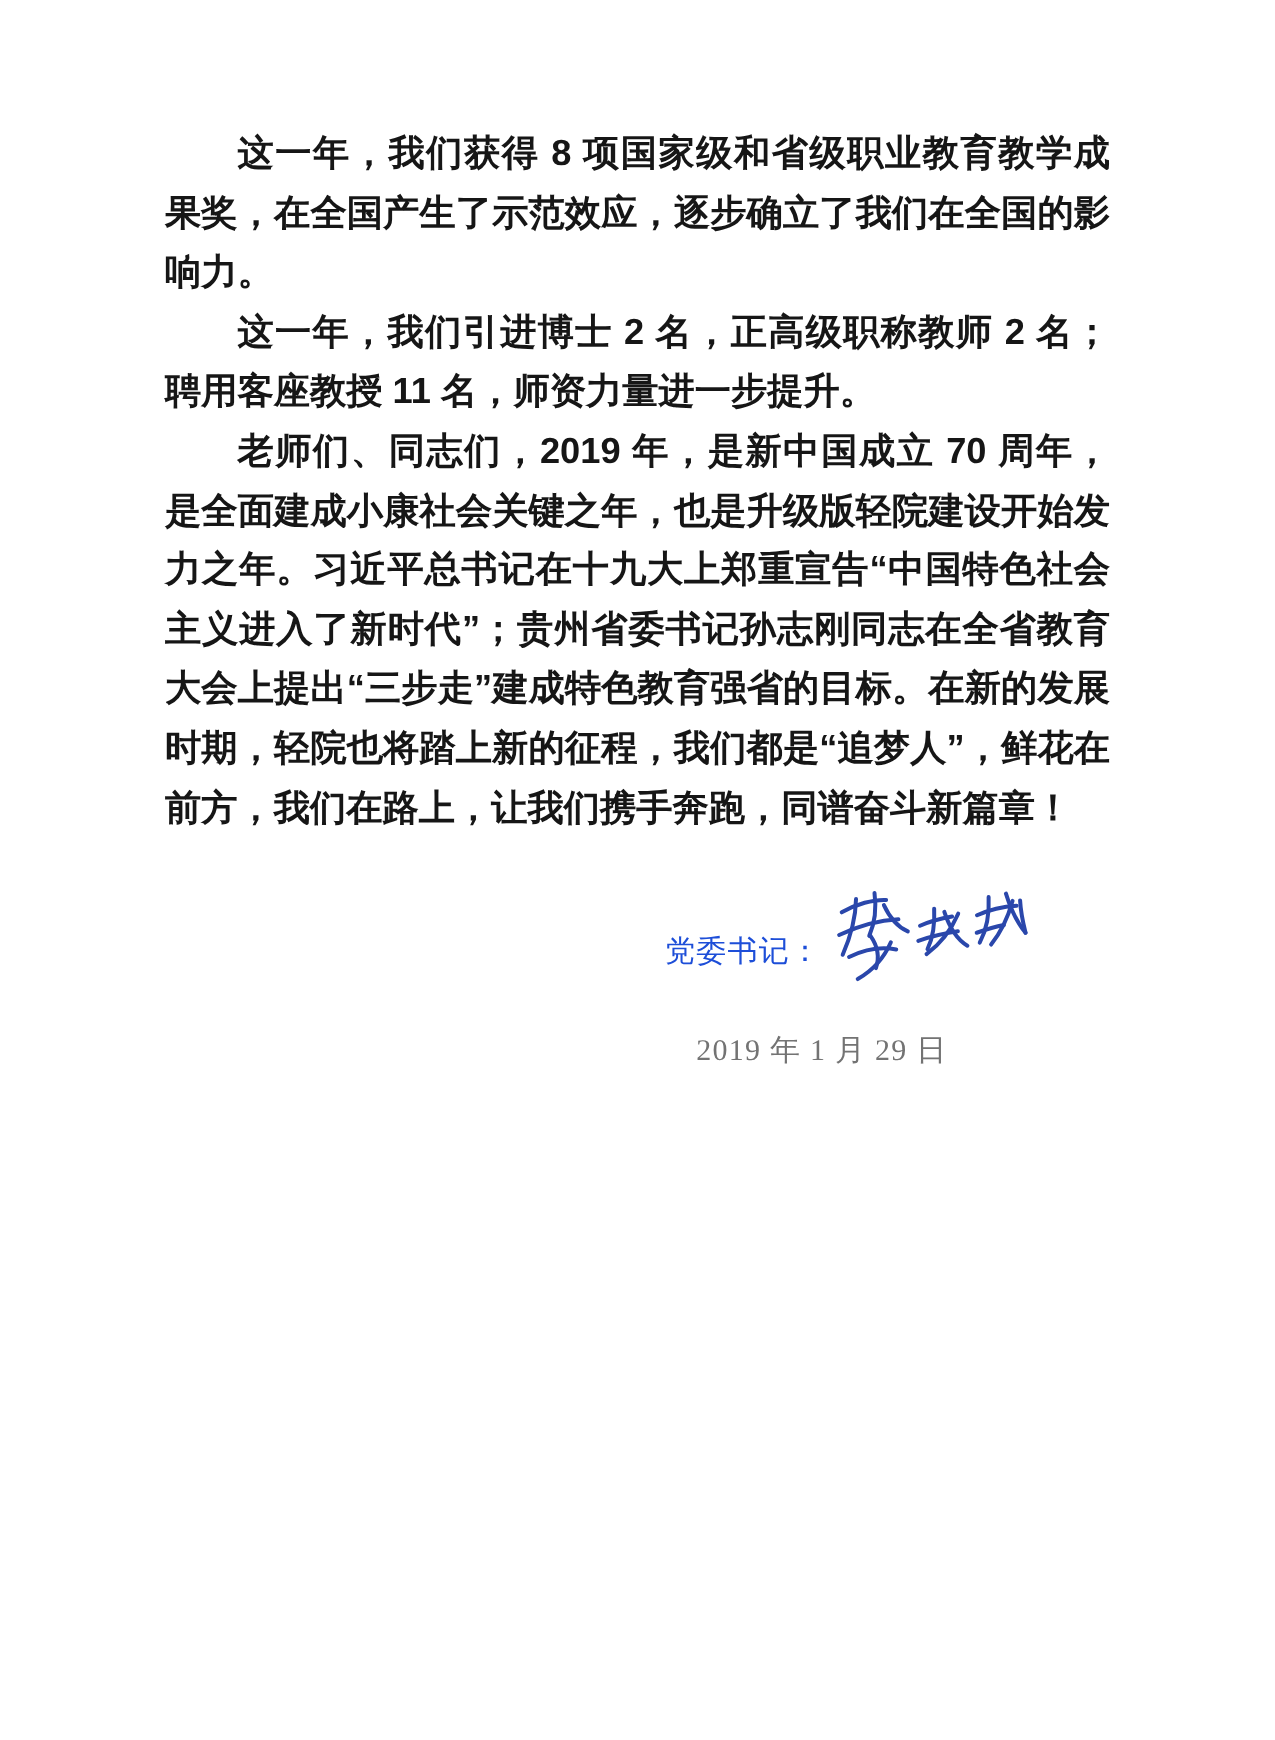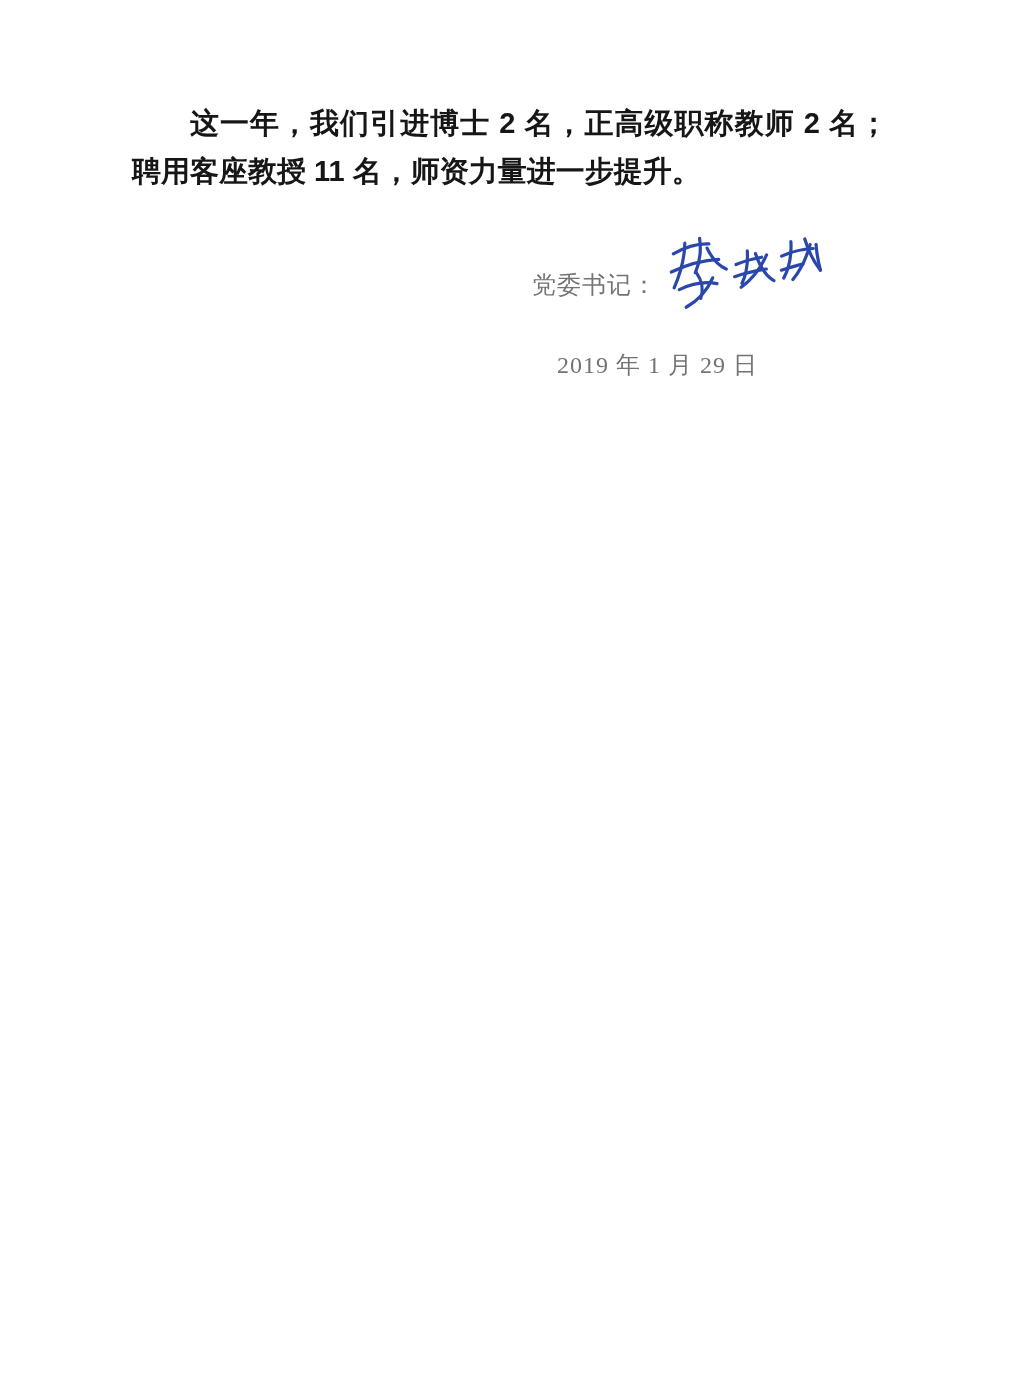--- a/index.html
+++ b/index.html
@@ -35,21 +35,21 @@
   .sig-row {
     display: flex;
     align-items: center;
     height: 100px;
   }
   .sig-label {
     flex: none;
     font-family: "Liberation Serif", "DejaVu Serif", serif;
     font-size: 24px;
     font-weight: 400;
-    color: #737373;
+    color: #1d4ed8;
     white-space: pre;
     letter-spacing: 1px;
   }
   .sig-art {
     flex: none;
     margin-left: 14px;
     line-height: 0;
   }
   .sig-art svg {
     display: block;
@@ -73,21 +73,23 @@
     color: #737373;
     letter-spacing: 1px;
   }
 </style>
 </head>
 <body>
 
 <div class="page">
 
   <div class="doc-body">
+    <p class="para">这一年，我们获得 8 项国家级和省级职业教育教学成果奖，在全国产生了示范效应，逐步确立了我们在全国的影响力。</p>
     <p class="para">这一年，我们引进博士 2 名，正高级职称教师 2 名；聘用客座教授 11 名，师资力量进一步提升。</p>
+    <p class="para">老师们、同志们，2019 年，是新中国成立 70 周年，是全面建成小康社会关键之年，也是升级版轻院建设开始发力之年。习近平总书记在十九大上郑重宣告“中国特色社会主义进入了新时代”；贵州省委书记孙志刚同志在全省教育大会上提出“三步走”建成特色教育强省的目标。在新的发展时期，轻院也将踏上新的征程，我们都是“追梦人”，鲜花在前方，我们在路上，让我们携手奔跑，同谱奋斗新篇章！</p>
   </div>
 
   <div class="signatures">
 
     <div class="sig-row sig-secretary">
       <span class="sig-label">党委书记：</span>
       <span class="sig-art" title="樊铁钢" style="color: rgb(42, 71, 171);">
         <svg width="150" height="78" viewBox="0 0 150 78" fill="none" stroke="currentColor" stroke-width="3.2" stroke-linecap="round" stroke-linejoin="round">
 
           <path d="M16,6 C15,20 10,36 3,50"></path>

